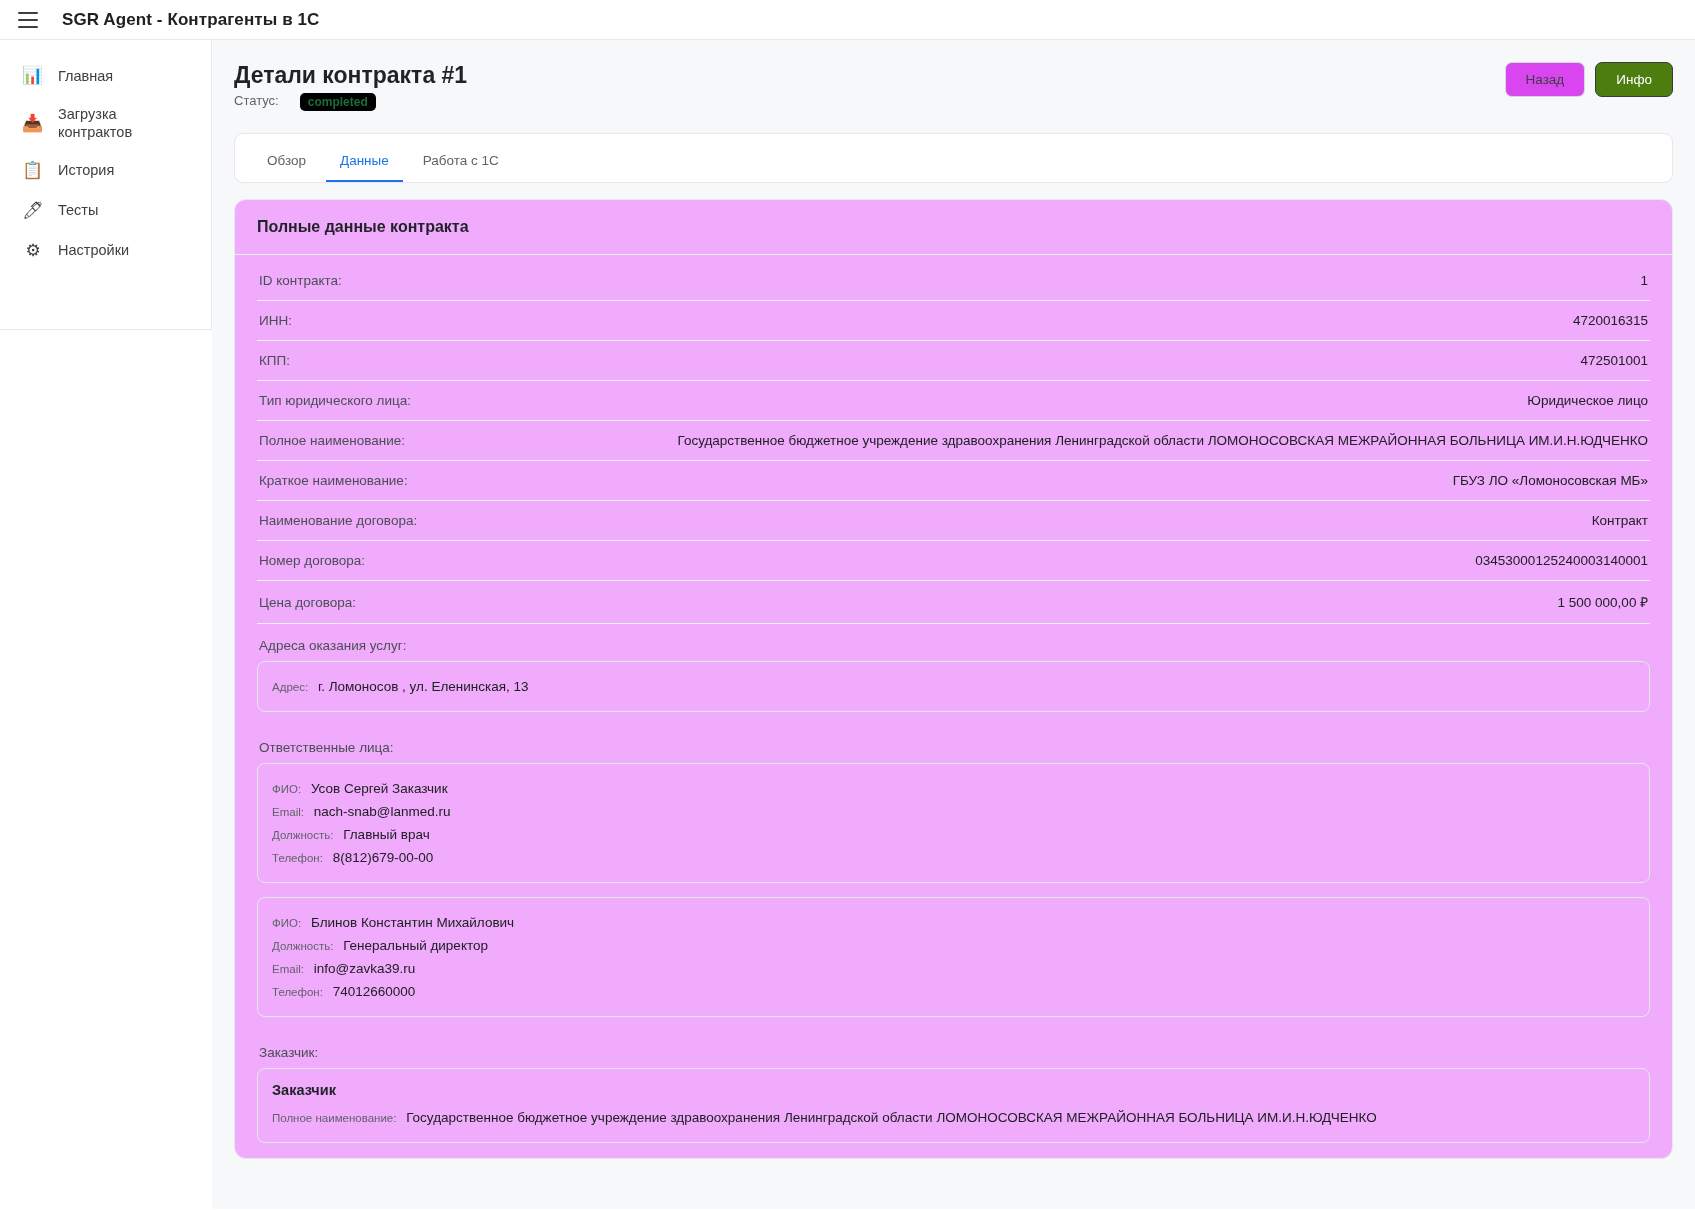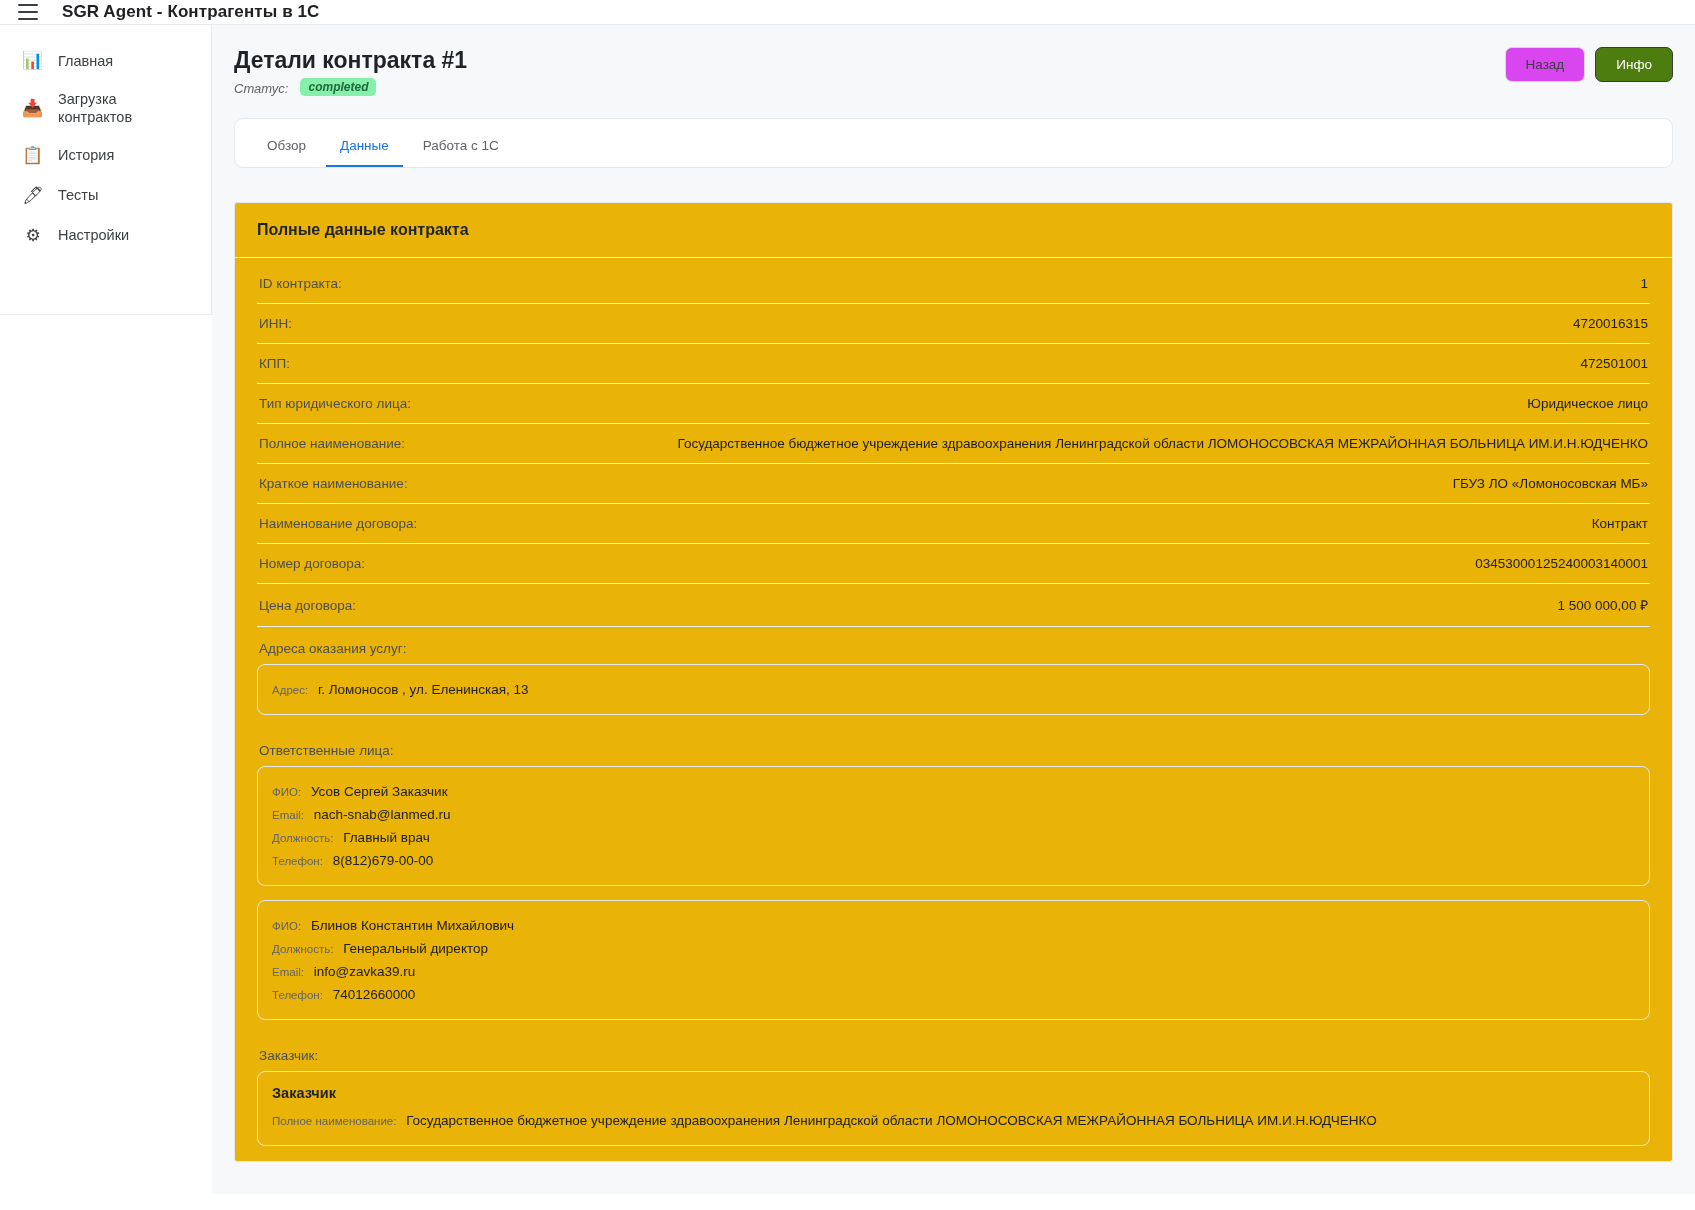--- a/index.html
+++ b/index.html
@@ -6,21 +6,21 @@
   html, body {
     width: 1695px;
     height: 1210px;
     overflow: hidden;
     font-family: "Liberation Sans", sans-serif;
     background: #ffffff;
     color: #202124;
   }
   
   .topbar {
-    height: 25px;
+    height: 40px;
     display: flex;
     align-items: center;
     gap: 18px;
     padding: 0 18px;
     background: #ffffff;
     border-bottom: 1px solid #e8eaed;
   }
   .hamburger {
     width: 26px; height: 26px;
     display: flex; flex-direction: column; justify-content: center; gap: 5px;
@@ -70,23 +70,23 @@
     display: flex;
     align-items: flex-start;
     justify-content: space-between;
   }
   .page-title {
     font-size: 23px;
     font-weight: bold;
     color: #1f2328;
     margin-bottom: 4px;
   }
-  .status-row { display: flex; align-items: flex-end; gap: 12px; font-size: 13px; color: #5f6368; font-style: italic; }
+  .status-row { display: flex; align-items: flex-start; gap: 21px; font-size: 13px; color: #5f6368; }
   .badge {
-    background: #86efac;
+    background: #000000;
     color: #1e6b3a;
     border-radius: 5px;
     padding: 2px 8px;
     font-size: 12px;
     font-weight: bold;
   }
   .head-actions { display: flex; gap: 10px; align-items: center; }
   .btn {
     font-size: 13.5px;
     border-radius: 7px;
@@ -118,24 +118,24 @@
     color: #5f6368;
     padding: 0 14px 13px 14px;
     cursor: pointer;
     border-bottom: 2px solid transparent;
     line-height: 1;
   }
   .tab.active { color: #1a73e8; border-bottom-color: #1a73e8; font-weight: normal; }
 
   
   .data-card {
-    margin-top: 34px;
-    background: #eab308;
+    margin-top: 16px;
+    background: #f0abfc;
     border: 1px solid #e6e8eb;
-    border-radius: 3px;
+    border-radius: 12px;
     height: 960px;
     overflow: hidden;
   }
   .card-title {
     font-size: 16px;
     font-weight: bold;
     color: #1f2328;
     padding: 18px 22px;
     border-bottom: 1px solid #eceef0;
   }

